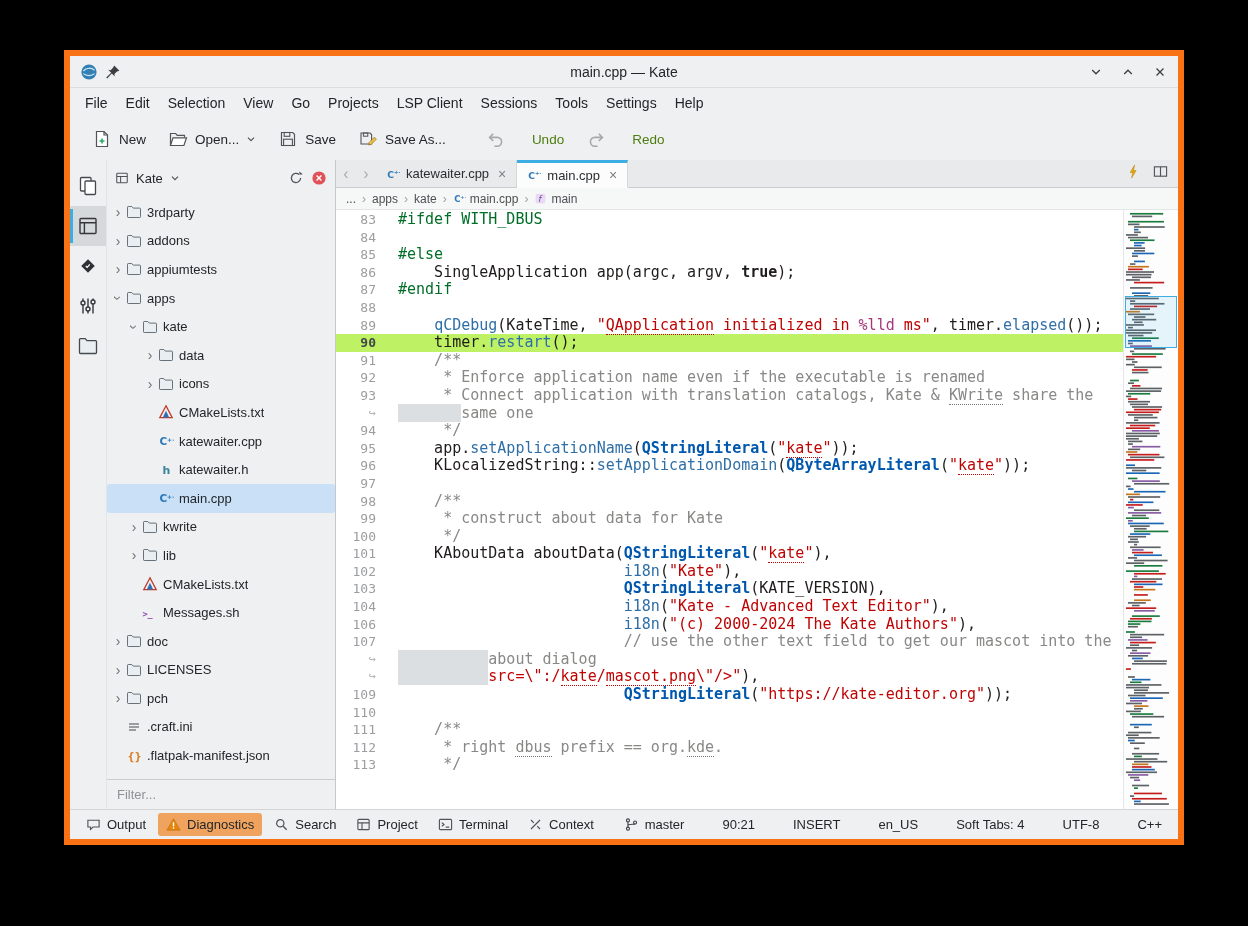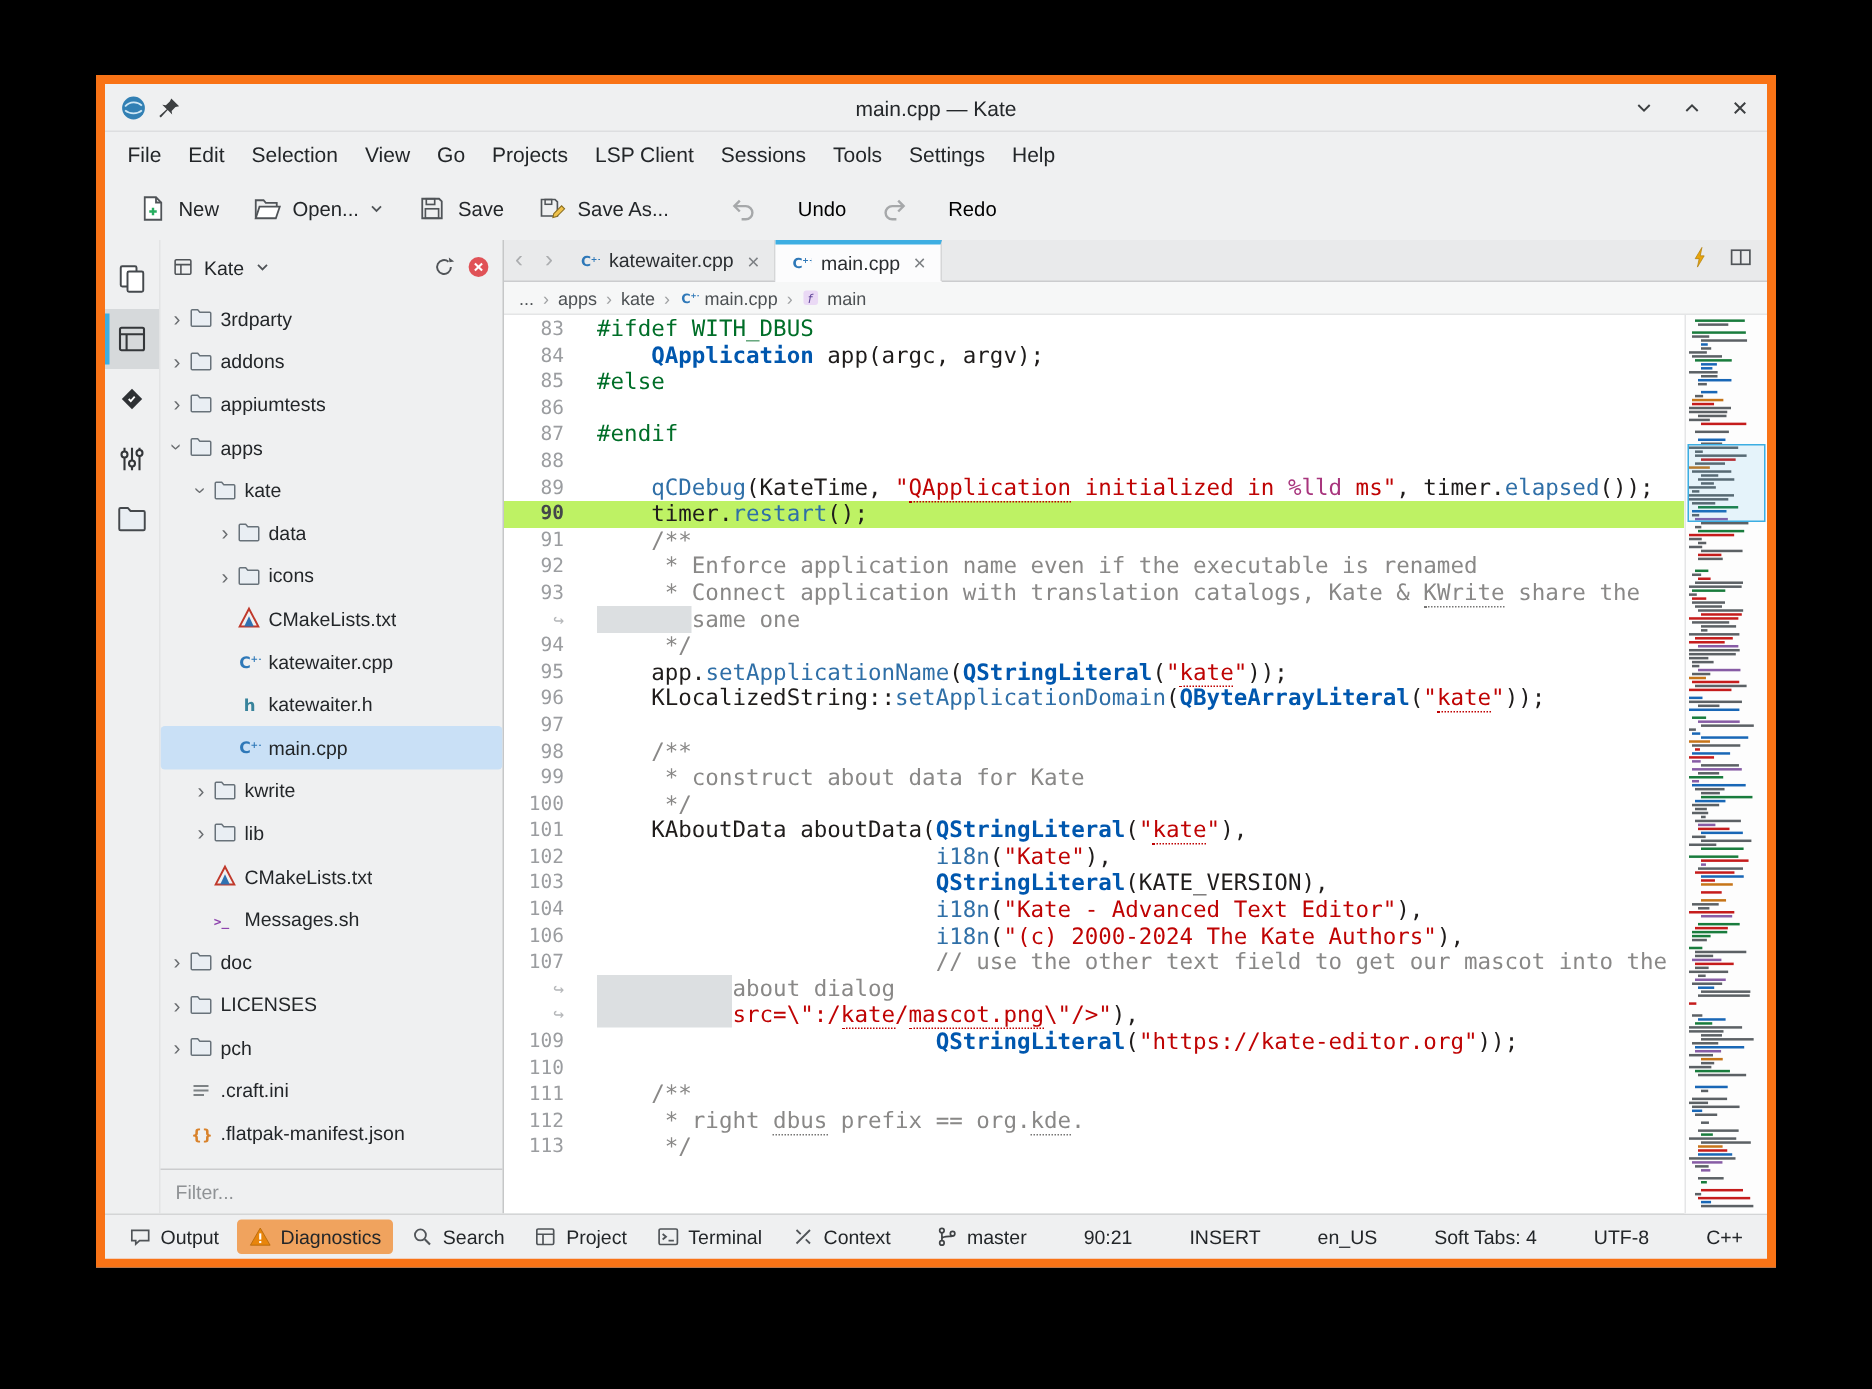--- a/index.html
+++ b/index.html
@@ -18,21 +18,21 @@
   .tb-left { display: flex; align-items: center; gap: 7px; z-index: 1; }
   .tb-title { position: absolute; left: 0; right: 0; text-align: center; font-size: 14px; color: #24272a; }
   .tb-controls { margin-left: auto; display: flex; align-items: center; gap: 16px; z-index: 1; }
   .wctl { width: 16px; height: 16px; display: flex; align-items: center; justify-content: center; cursor: default; }
   
   .menubar { flex: 0 0 30px; display: flex; align-items: center; padding: 0 6px; }
   .menu-item { padding: 4px 9px; font-size: 14px; border-radius: 3px; }
   
   .toolbar { flex: 0 0 42px; display: flex; align-items: center; padding: 0 12px; gap: 2px; }
   .tbtn { display: flex; align-items: center; gap: 7px; padding: 6px 10px; font-size: 13.5px; border-radius: 3px; }
-  .tbtn.disabled { color: #000000; gap: 26px; }
+  .tbtn.disabled { color: #4d7c0f; gap: 26px; }
   .tb-sep { width: 16px; }
   
   .main { flex: 1; display: flex; min-height: 0; }
   .toolstrip { flex: 0 0 36px; display: flex; flex-direction: column; padding-top: 6px; background: #eff0f1; }
   .ts-btn { height: 40px; display: flex; align-items: center; justify-content: center; position: relative; }
   .ts-btn.active { background: #d6d9db; }
   .ts-btn.active::before { content: ""; position: absolute; left: 0; top: 3px; bottom: 3px; width: 3px; background: #3daee2; }
   
   .panel { flex: 0 0 230px; width: 230px; border-left: 1px solid #e3e4e5; border-right: 1px solid #c6c7c8; display: flex; flex-direction: column; background: #eff0f1; }
   .panel-head { flex: 0 0 36px; display: flex; align-items: center; gap: 7px; padding: 0 8px; font-size: 13px; }
@@ -572,23 +572,23 @@
                 <rect x="2" y="2" width="12" height="12" rx="2.5" fill="#ead9f5"></rect>
                 <text x="5.5" y="12" font-size="10" font-style="italic" fill="#644a9b" font-family="DejaVu Sans,sans-serif">f</text>
               </svg>
             </span>
             <span>main</span>
           </span>
         </div>
       <div class="code-wrap">
         <div class="code-scroll" id="code">
             <div class="crow"><span class="ln">83</span><span class="fold"></span><span class="codetext"><span class="tk-pp">#ifdef WITH_DBUS</span></span></div>
-            <div class="crow"><span class="ln">84</span><span class="fold"></span><span class="codetext"><span class="tk-pl">    </span><span class="tk-ty">QApplication</span><span class="tk-pl"> app(argc, argv);</span></span></div>
+            <div class="crow"><span class="ln">84</span><span class="fold"></span></div>
             <div class="crow"><span class="ln">85</span><span class="fold"></span><span class="codetext"><span class="tk-pp">#else</span></span></div>
-            <div class="crow"><span class="ln">86</span><span class="fold"></span></div>
+            <div class="crow"><span class="ln">86</span><span class="fold"></span><span class="codetext"><span class="tk-pl">    SingleApplication app(argc, argv, </span><span class="tk-kw">true</span><span class="tk-pl">);</span></span></div>
             <div class="crow"><span class="ln">87</span><span class="fold"></span><span class="codetext"><span class="tk-pp">#endif</span></span></div>
             <div class="crow"><span class="ln">88</span><span class="fold"></span><span class="codetext"></span></div>
             <div class="crow"><span class="ln">89</span><span class="fold"></span><span class="codetext"><span class="tk-pl">    </span><span class="tk-fn">qCDebug</span><span class="tk-pl">(KateTime, </span><span class="tk-st">"</span><span class="tk-stu">QApplication</span><span class="tk-st"> initialized in </span><span class="tk-fs">%lld</span><span class="tk-st"> ms"</span><span class="tk-pl">, timer.</span><span class="tk-fn">elapsed</span><span class="tk-pl">());</span></span></div>
             <div class="crow current"><span class="ln">90</span><span class="fold"></span><span class="codetext"><span class="tk-pl">    timer.</span><span class="tk-fn">restart</span><span class="tk-pl">();</span></span></div>
             <div class="crow"><span class="ln">91</span><span class="fold"></span><span class="codetext"><span class="tk-cm">    /**</span></span></div>
             <div class="crow"><span class="ln">92</span><span class="fold"></span><span class="codetext"><span class="tk-cm">     * Enforce application name even if the executable is renamed</span></span></div>
             <div class="crow"><span class="ln">93</span><span class="fold"></span><span class="codetext"><span class="tk-cm">     * Connect application with translation catalogs, Kate &amp; </span><span class="tk-cmu">KWrite</span><span class="tk-cm"> share the</span></span></div>
             <div class="crow"><span class="ln wrapmark">↪</span><span class="fold"></span><span class="codetext"><span class="tk-wf">       </span><span class="tk-cm">same one</span></span></div>
             <div class="crow"><span class="ln">94</span><span class="fold"></span><span class="codetext"><span class="tk-cm">     */</span></span></div>
             <div class="crow"><span class="ln">95</span><span class="fold"></span><span class="codetext"><span class="tk-pl">    app.</span><span class="tk-fn">setApplicationName</span><span class="tk-pl">(</span><span class="tk-ty">QStringLiteral</span><span class="tk-pl">(</span><span class="tk-st">"</span><span class="tk-stu">kate</span><span class="tk-st">"</span><span class="tk-pl">));</span></span></div>

